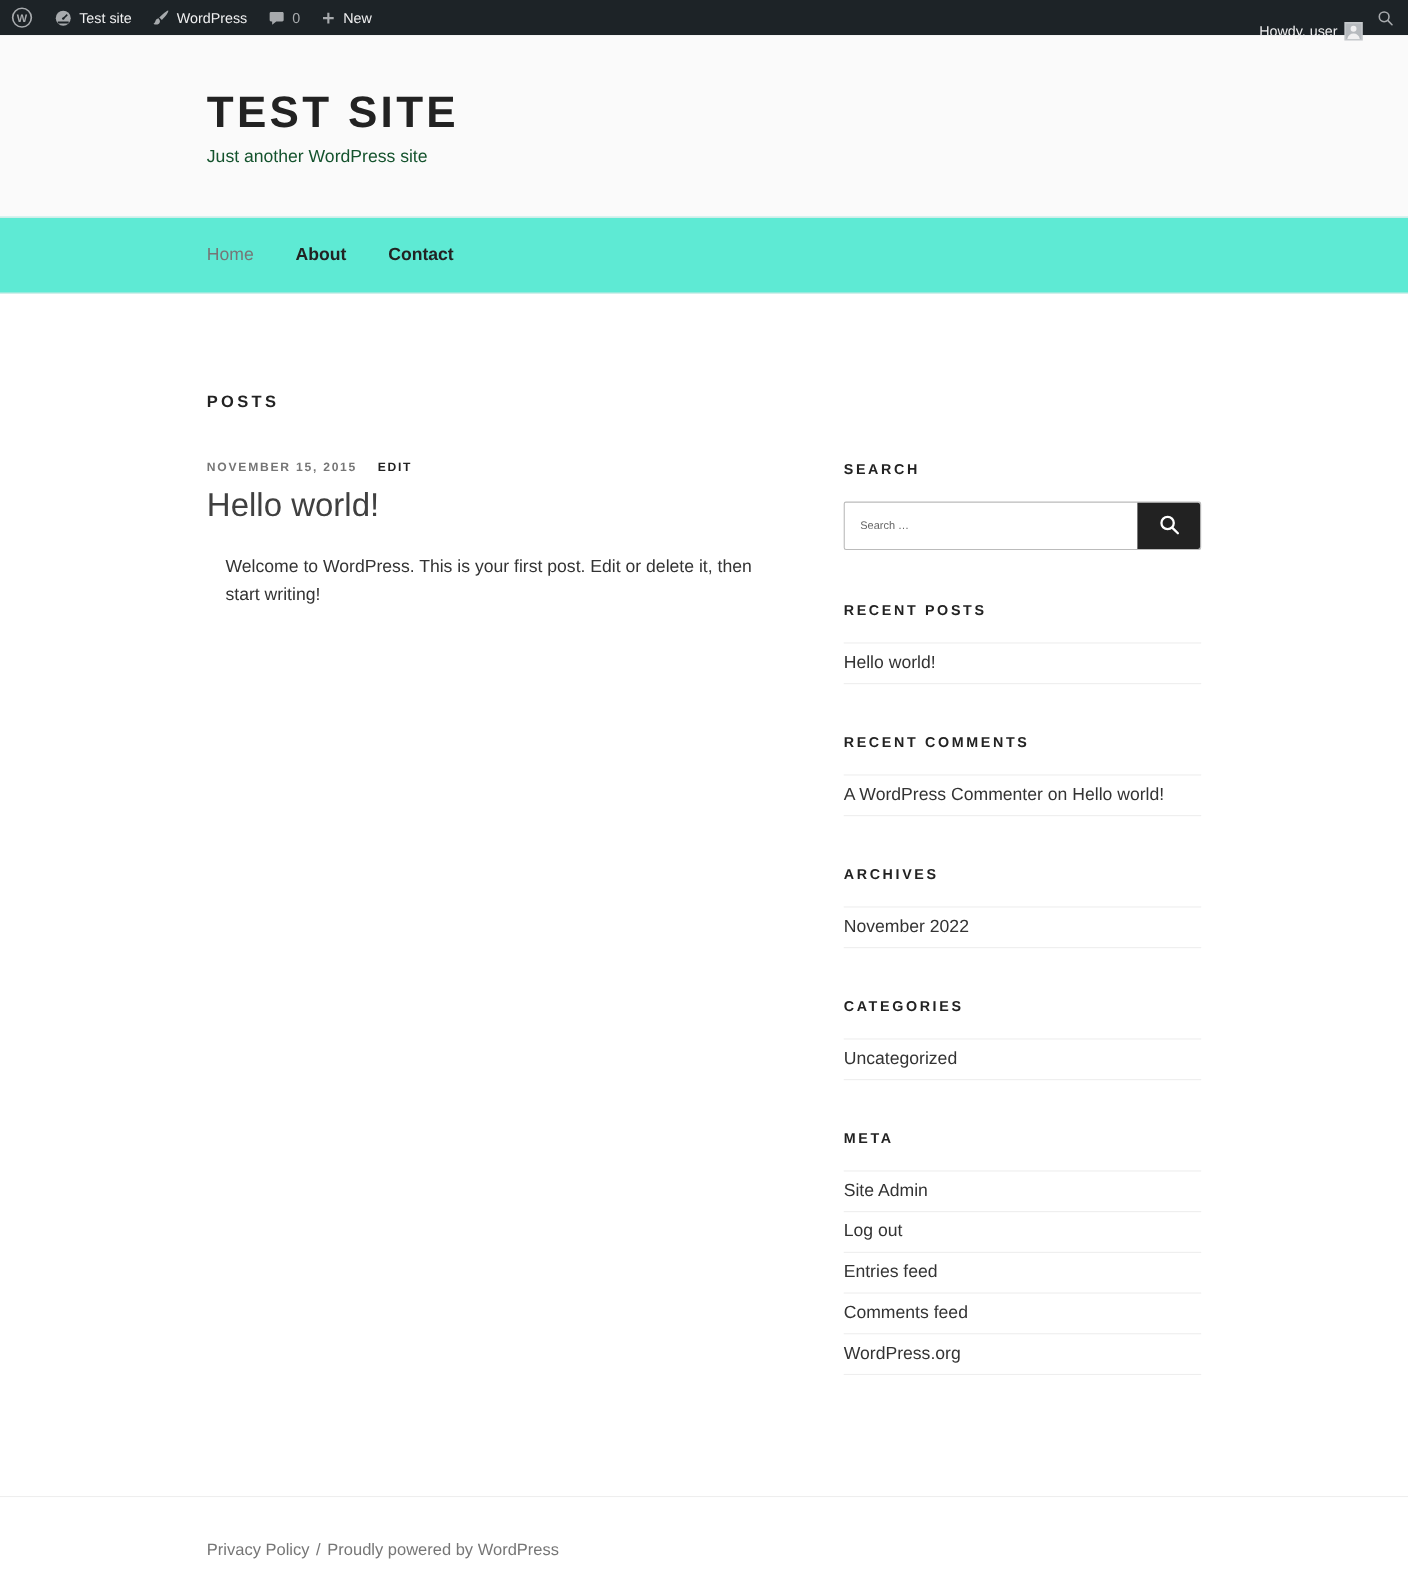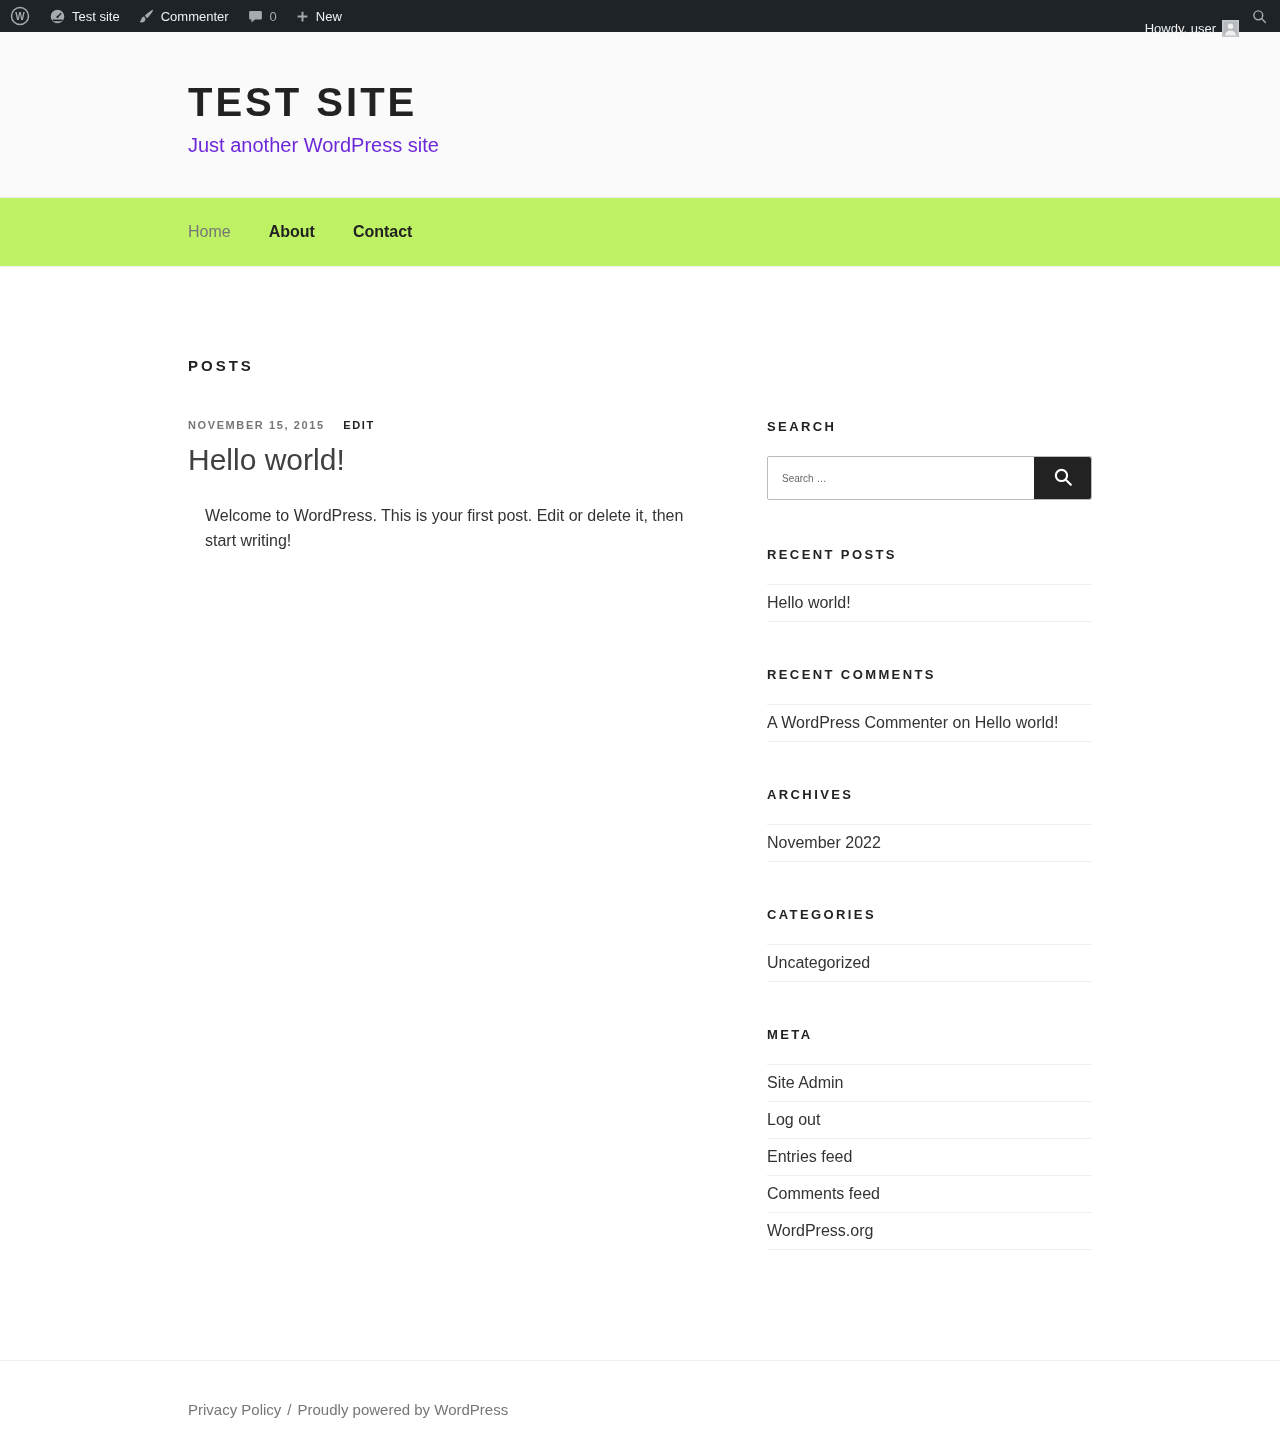--- a/index.html
+++ b/index.html
@@ -40,25 +40,25 @@
   .site-header { background: #fafafa; height: 165px; padding-top: 50px; }
   .site-title {
     margin: 0;
     font-size: 40px;
     font-weight: 800;
     letter-spacing: 3px;
     color: #222;
     line-height: 1;
   }
   .site-title a { color: #222; }
-  .site-desc { margin: 12px 0 0; font-size: 20px; color: #6d28d9; }
+  .site-desc { margin: 12px 0 0; font-size: 16px; color: #14532d; }
 
   
   .site-nav {
-    background: #bef264;
+    background: #5eead4;
     border-top: 1px solid #eee;
     border-bottom: 1px solid #eee;
     height: 70px;
   }
   .site-nav .wrap { display: flex; align-items: center; height: 100%; gap: 38px; }
   .site-nav a { font-size: 16px; font-weight: 700; color: #222; }
   .site-nav a.current { color: #767676; font-weight: 500; }
 
   
   .site-main .wrap {
@@ -167,21 +167,21 @@
       </span>
       <span>Test site</span>
     </div>
     <div class="ab-item">
       <span>
         <svg width="17" height="17" viewBox="0 0 20 20" fill="#a7aaad">
           <path d="M17.6 2c-.4-.4-3.3 1.5-6.5 4.3-1.2 1-2.3 2.1-3.1 2.9l2.8 2.8c.8-.8 1.9-1.9 2.9-3.1C16.5 5.7 18 2.4 17.6 2z"></path>
           <path d="M7.2 10c-1.8.3-3 1.6-3.4 3.4-.3 1.3-1 2.1-2 2.5 1.3 1.2 3.8 1.4 5.4.3 1.4-1 1.9-2.7 1.3-4z"></path>
         </svg>
       </span>
-      <span>Commenter</span>
+      <span>WordPress</span>
     </div>
     <div class="ab-item">
       <span>
         <svg width="17" height="17" viewBox="0 0 20 20">
           <path fill="#a7aaad" d="M4 3.5h12c.9 0 1.5.7 1.5 1.5v7c0 .8-.6 1.5-1.5 1.5H9.6L5.2 17v-3.5H4c-.9 0-1.5-.7-1.5-1.5V5c0-.8.6-1.5 1.5-1.5z"></path>
         </svg>
       </span>
       <span class="ab-count">0</span>
     </div>
     <div class="ab-item">

